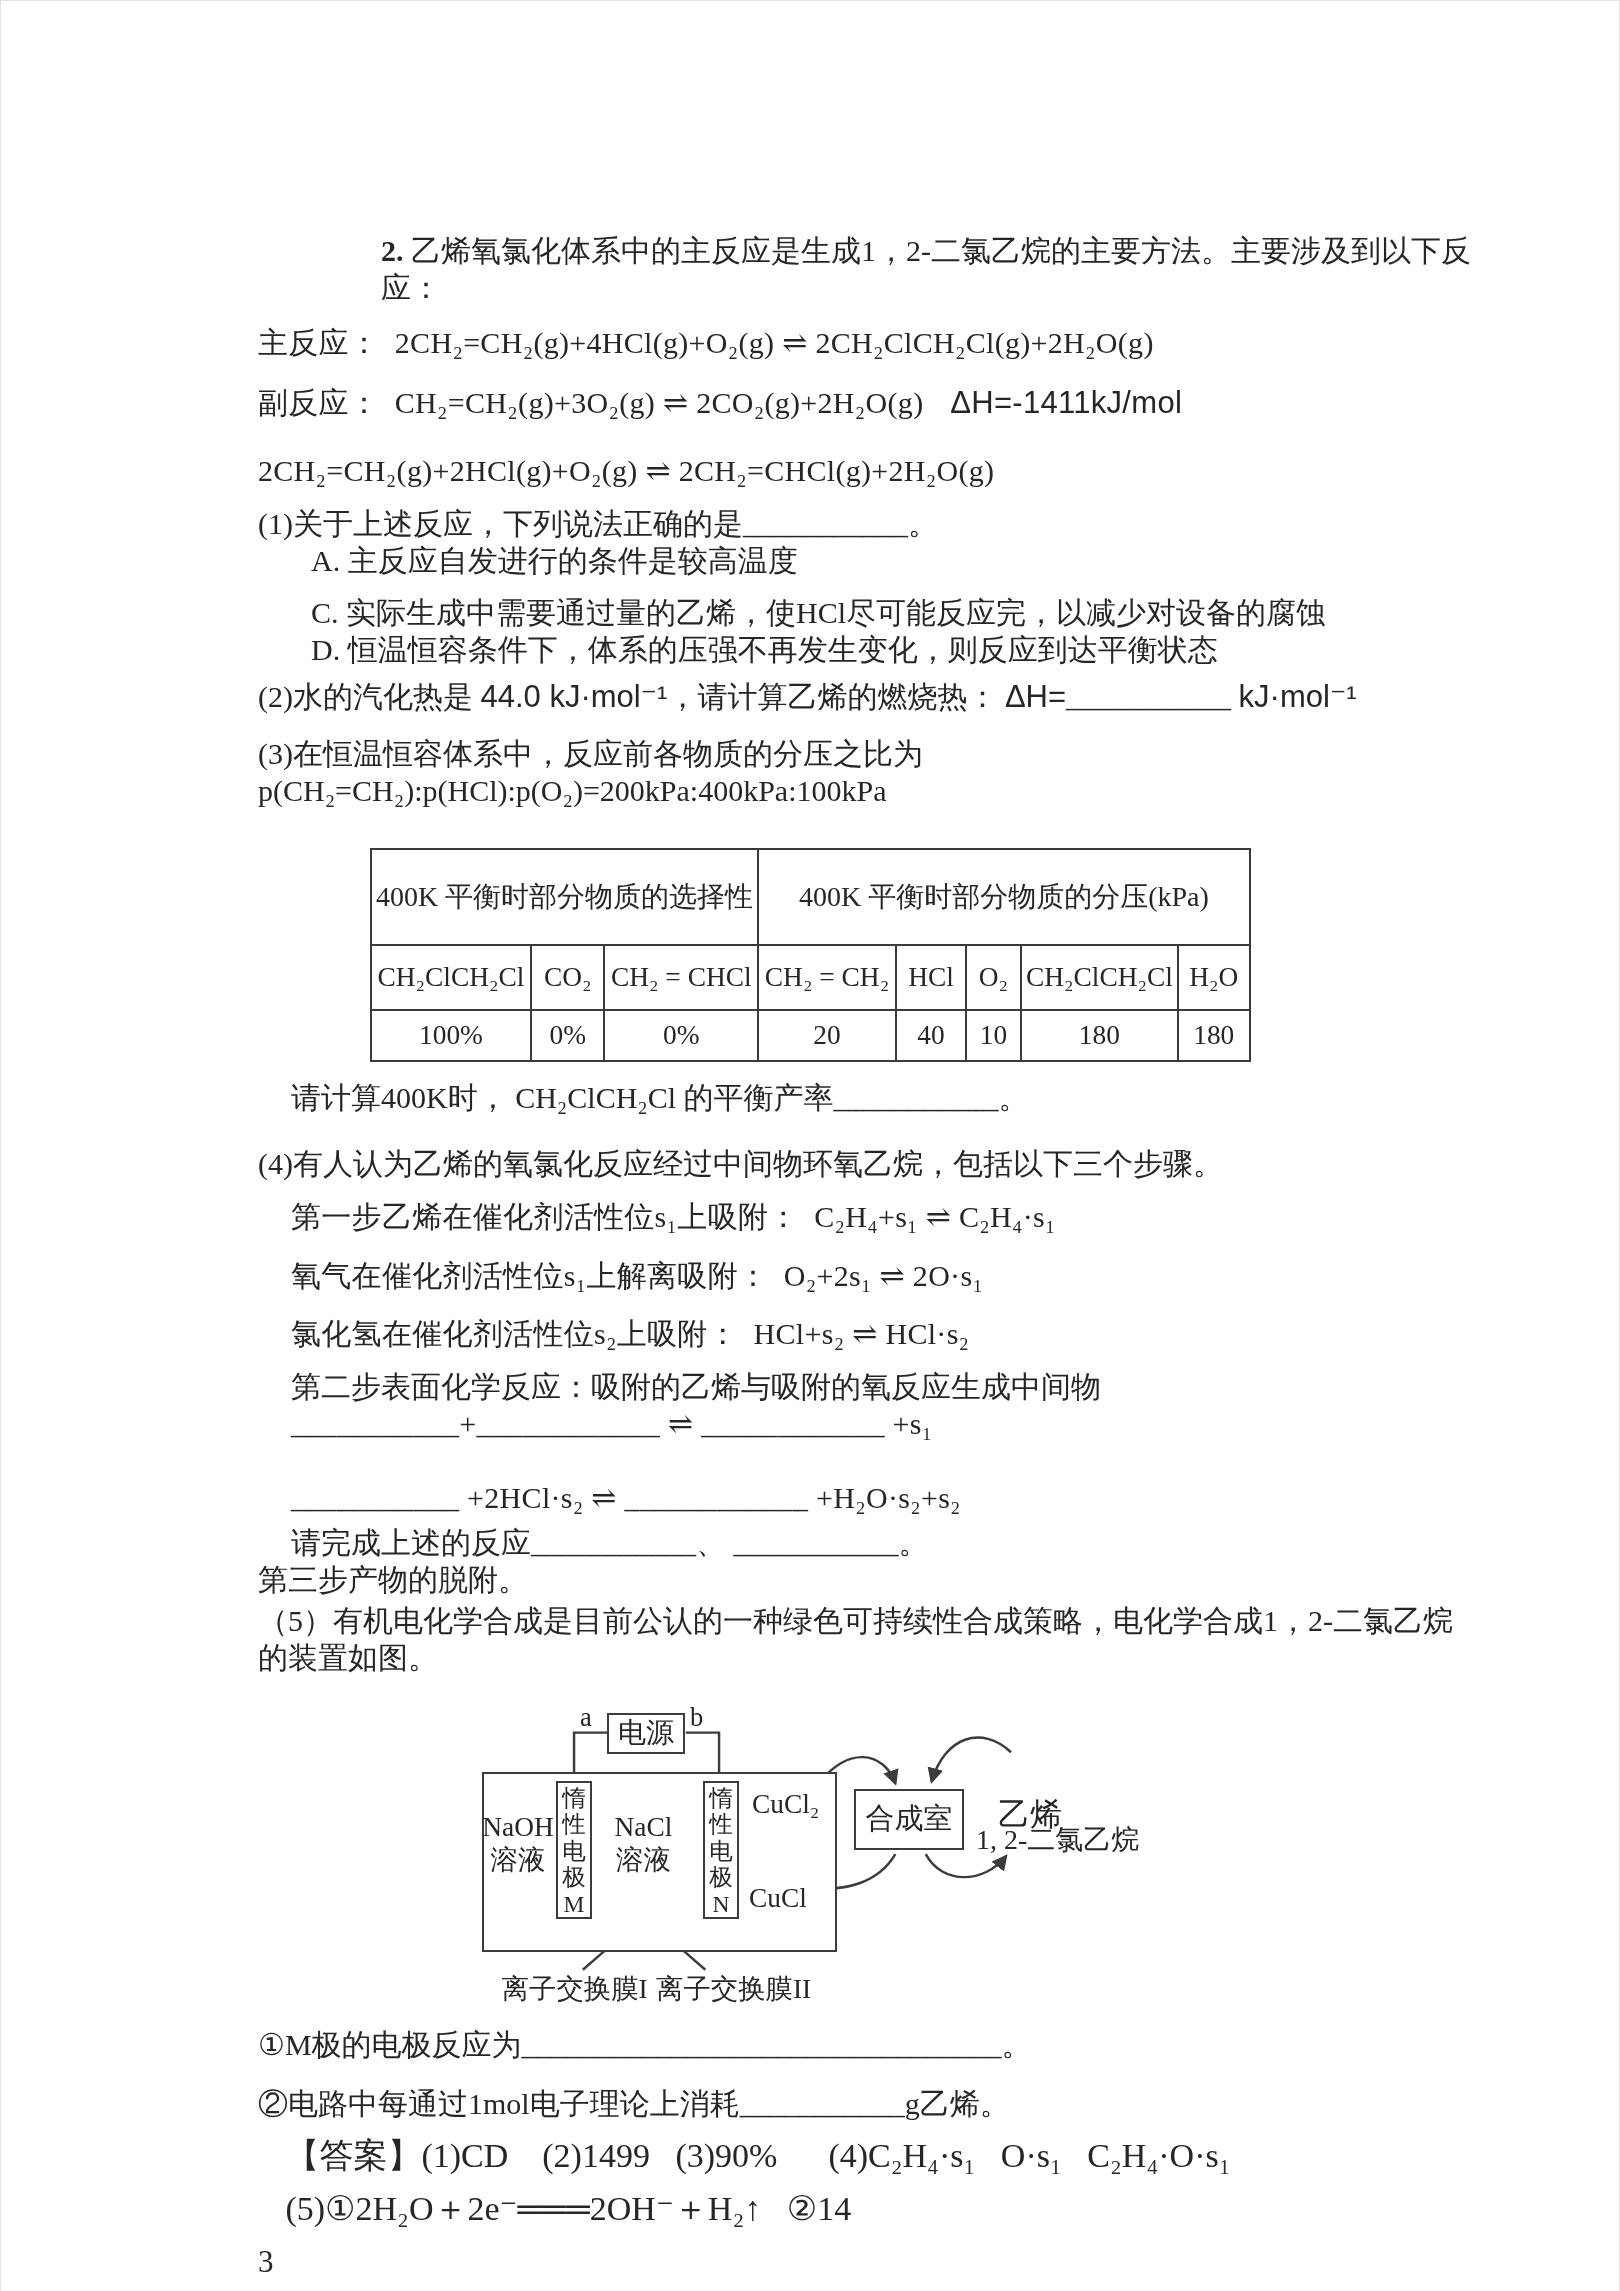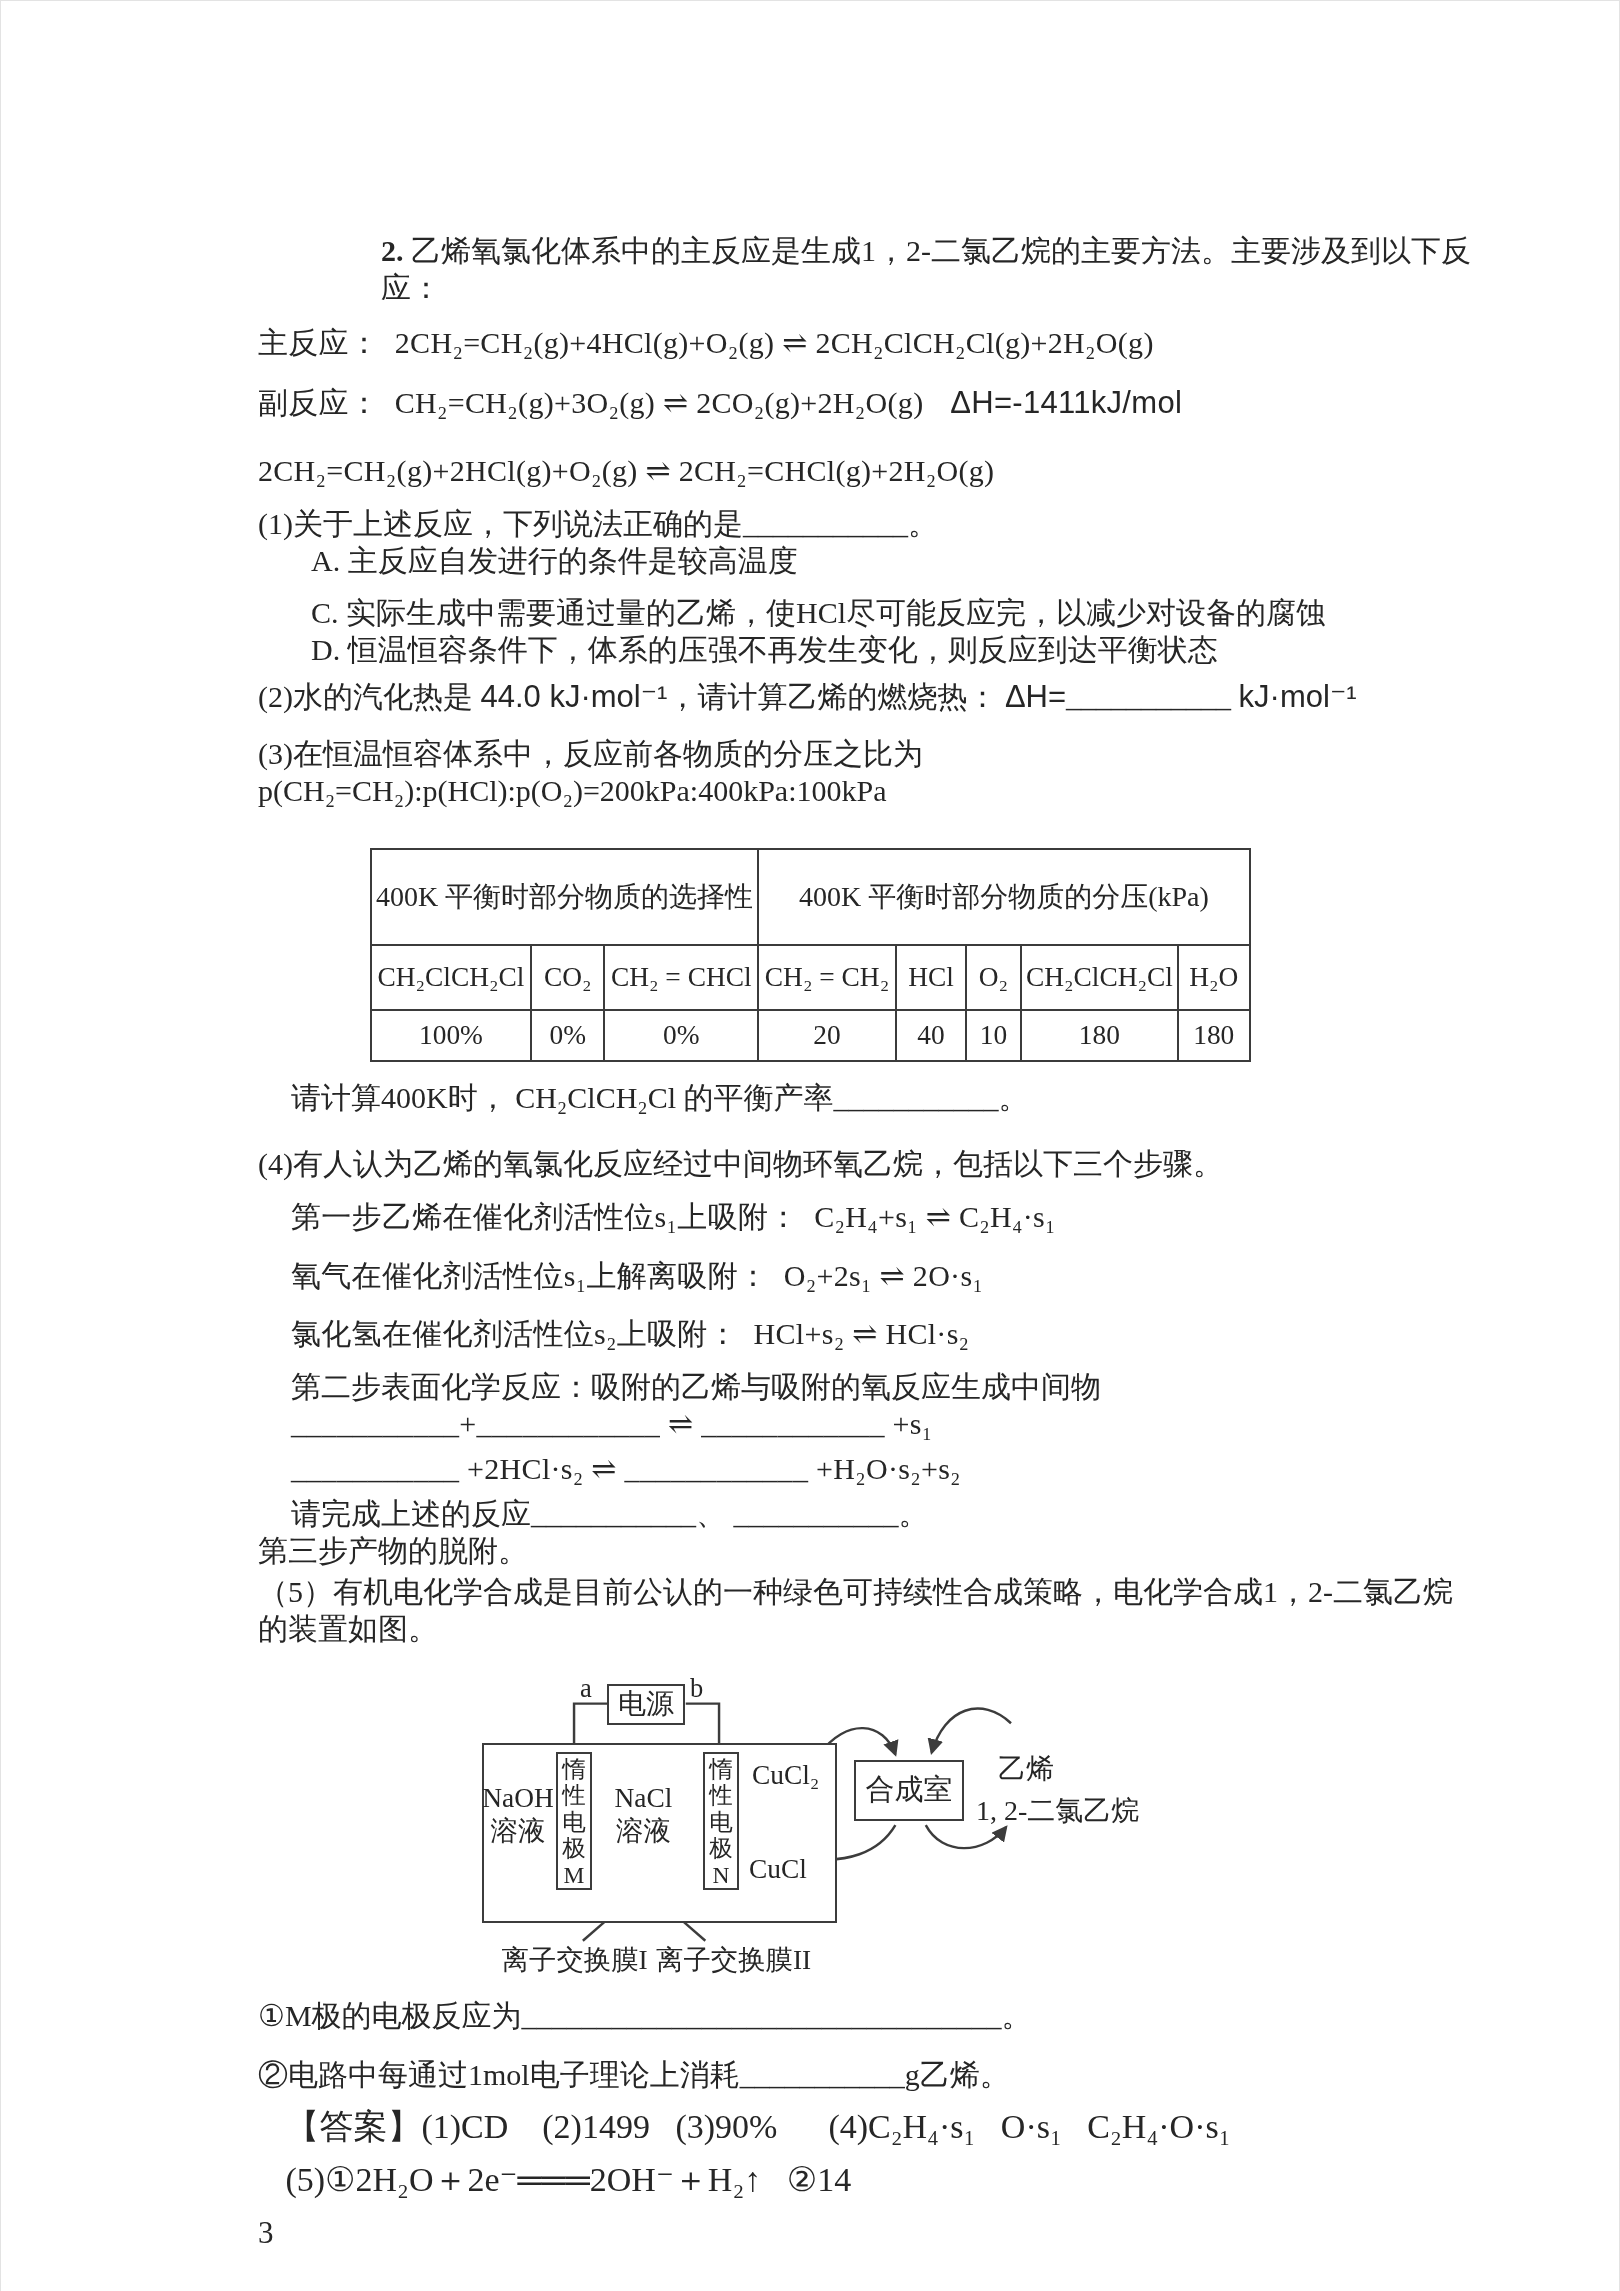--- a/index.html
+++ b/index.html
@@ -111,21 +111,21 @@
       </table>
 
     <p class="p" style="margin-top:17.6px;margin-left:33px">请计算400K时， CH₂ClCH₂Cl 的平衡产率___________。</p>
 
     <p class="p" style="margin-top:29px">(4)有人认为乙烯的氧氯化反应经过中间物环氧乙烷，包括以下三个步骤。</p>
     <p class="p eq" style="margin-top:15.7px;margin-left:33px">第一步乙烯在催化剂活性位s₁上吸附：  C₂H₄+s₁ ⇌ C₂H₄·s₁</p>
     <p class="p eq" style="margin-top:21.6px;margin-left:33px">氧气在催化剂活性位s₁上解离吸附：  O₂+2s₁ ⇌ 2O·s₁</p>
     <p class="p eq" style="margin-top:21.6px;margin-left:33px">氯化氢在催化剂活性位s₂上吸附：  HCl+s₂ ⇌ HCl·s₂</p>
     <p class="p" style="margin-top:15.7px;margin-left:33px">第二步表面化学反应：吸附的乙烯与吸附的氧反应生成中间物</p>
     <p class="p eq" style="margin-left:33px">___________+____________ ⇌ ____________ +s₁</p>
-    <p class="p eq" style="margin-top:8px;margin-left:33px">___________ +2HCl·s₂ ⇌ ____________ +H₂O·s₂+s₂</p>
+    <p class="p eq" style="margin-top:37px;margin-left:33px">___________ +2HCl·s₂ ⇌ ____________ +H₂O·s₂+s₂</p>
     <p class="p" style="margin-top:7.8px;margin-left:33px">请完成上述的反应___________、 ___________。</p>
     <p class="p">第三步产物的脱附。</p>
 
     <p class="p" style="margin-top:3.9px">（5）有机电化学合成是目前公认的一种绿色可持续性合成策略，电化学合成1，2-二氯乙烷的装置如图。</p>
 
     <div class="diagram">
       <svg width="676" height="306" viewBox="0 0 690 312">
         <defs>
           <marker id="ah" viewBox="0 0 10 10" refX="8.5" refY="5" markerWidth="6.5" markerHeight="6.5" orient="auto-start-reverse">
             <path d="M0,0 L10,5 L0,10 z" fill="#3c3c3c"></path>
@@ -174,21 +174,21 @@
 
       <div class="electrode" style="left:223px;top:74px"><span>惰性电极</span><span style="display:block">N</span></div>
 
       <div class="lbl" style="left:272px;top:82px">CuCl₂</div>
       <div class="lbl" style="left:269px;top:176px">CuCl</div>
 
       <div class="box" style="left:374px;top:82px;width:110px;height:61px;font-size:29px">
           <span>合成室</span>
         </div>
 
-      <div class="lbl" style="left:518px;top:76px;font-size:28px">乙烯</div>
+      <div class="lbl" style="left:518px;top:90px;font-size:32px">乙烯</div>
       <div class="lbl" style="left:496px;top:118px;font-size:28px">1, 2-二氯乙烷</div>
 
       <div class="lbl" style="left:21.6px;top:267px;font-size:27.4px">离子交换膜I</div>
       <div class="lbl" style="left:176px;top:267px;font-size:27.4px">离子交换膜II</div>
     </div>
 
     <p class="p" style="margin-top:13.7px">①M极的电极反应为________________________________。</p>
     <p class="p" style="margin-top:21.6px">②电路中每通过1mol电子理论上消耗___________g乙烯。</p>
 
     <p class="p ans" style="margin-top:11.8px">【答案】(1)CD    (2)1499   (3)90%      (4)C₂H₄·s₁   O·s₁   C₂H₄·O·s₁</p>

